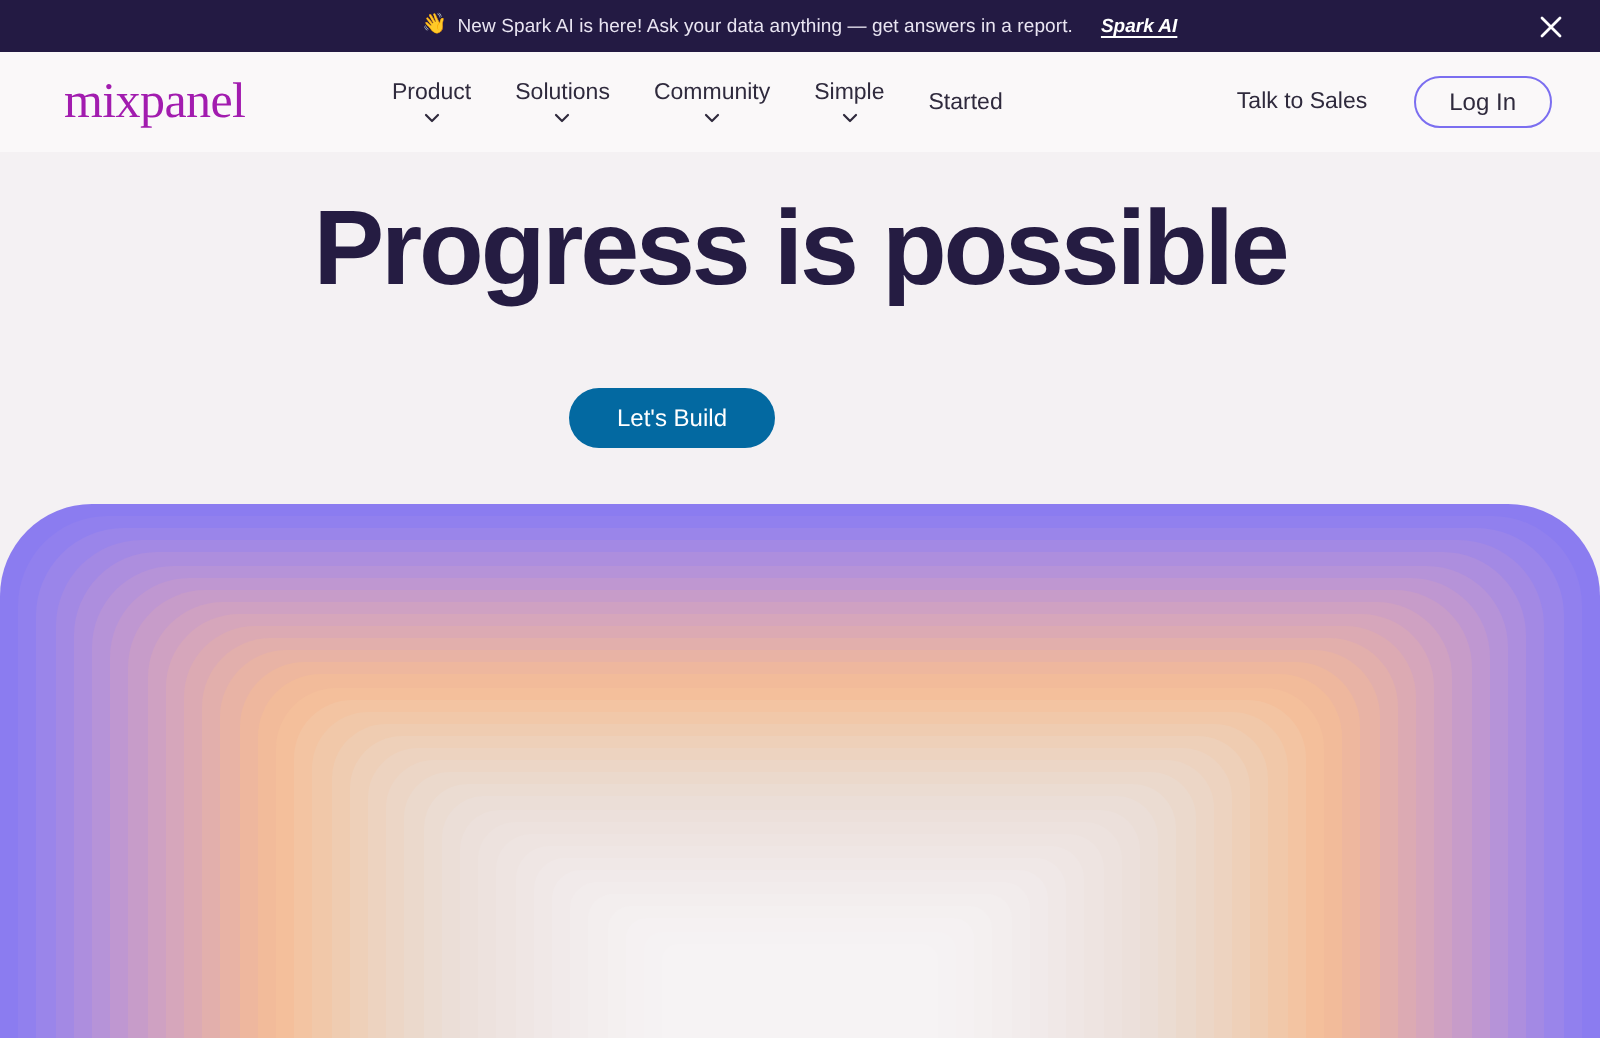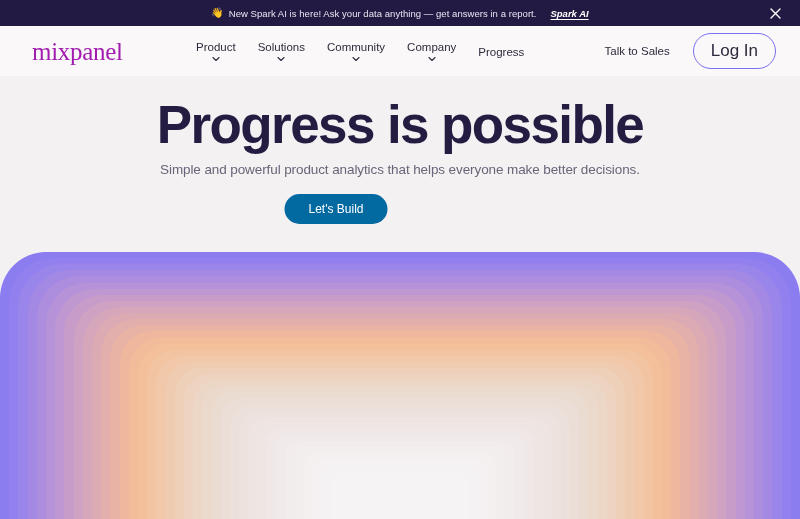--- a/index.html
+++ b/index.html
@@ -54,22 +54,22 @@
   .chev { display:block; }
   #actions {
     position:absolute; right:24px; top:50%; transform:translateY(-50%);
     display:flex; align-items:center; gap:23px;
   }
   #talk-to-sales {
     font-size:11.5px; color:#2f2a3d; cursor:pointer; white-space:nowrap;
   }
   #login-btn {
     border:1px solid #7b6ef0; color:#2f2a3d; background:transparent;
-    border-radius:20px; height:36px; padding:0 17px;
-    font-size:17px; font-family:"Liberation Sans", sans-serif;
+    border-radius:20px; height:26px; padding:0 17px;
+    font-size:12px; font-family:"Liberation Sans", sans-serif;
     display:flex; align-items:center; justify-content:center;
     cursor:pointer; white-space:nowrap;
   }
   #get-started-btn {
     background:#7b6ef0; color:#ffffff; border:none;
     border-radius:20px; height:27px; padding:0 18px;
     font-size:11.5px; font-family:"Liberation Sans", sans-serif;
     display:flex; align-items:center; justify-content:center;
     cursor:pointer; white-space:nowrap;
   }
@@ -137,39 +137,38 @@
             <path d="M1 1 L4 4 L7 1" stroke="#2f2a3d" stroke-width="1.1" fill="none" stroke-linecap="round" stroke-linejoin="round"></path>
           </svg>
       </div>
       <div class="nav-item">
         <span>Community</span>
         <svg class="chev" width="8" height="5" viewBox="0 0 8 5">
             <path d="M1 1 L4 4 L7 1" stroke="#2f2a3d" stroke-width="1.1" fill="none" stroke-linecap="round" stroke-linejoin="round"></path>
           </svg>
       </div>
       <div class="nav-item">
-        <span>Company</span>
-        <svg class="chev" width="8" height="5" viewBox="0 0 8 5">
-            <path d="M1 1 L4 4 L7 1" stroke="#2f2a3d" stroke-width="1.1" fill="none" stroke-linecap="round" stroke-linejoin="round"></path>
-          </svg>
-      </div>
-      <div class="nav-item">
-        <span>Progress</span>
+        <span>Simple</span>
+        <svg class="chev" width="8" height="5" viewBox="0 0 8 5">
+            <path d="M1 1 L4 4 L7 1" stroke="#2f2a3d" stroke-width="1.1" fill="none" stroke-linecap="round" stroke-linejoin="round"></path>
+          </svg>
+      </div>
+      <div class="nav-item">
+        <span>Started</span>
       </div>
     </div>
 
     <div id="actions">
       <div id="talk-to-sales">Talk to Sales</div>
       <button id="login-btn">Log In</button>
     </div>
   </div>
 
   <div id="hero">
     <h1 id="hero-title">Progress is possible</h1>
-    <p id="hero-sub">Simple and powerful product analytics that helps everyone make better decisions.</p>
     <button id="hero-cta">Let's Build</button>
   </div>
 
   <div id="arch">
       <div class="ring" style="left: 0px; top: 0px; width: 800px; height: 267px; border-radius: 46px 46px 0px 0px; background: rgb(139, 124, 240);"></div>
       <div class="ring" style="left: 9.2px; top: 6.1px; width: 781.6px; height: 260.9px; border-radius: 44.95px 44.95px 0px 0px; background: rgb(145, 128, 238);"></div>
       <div class="ring" style="left: 18.4px; top: 12.2px; width: 763.2px; height: 254.8px; border-radius: 43.9px 43.9px 0px 0px; background: rgb(154, 133, 234);"></div>
       <div class="ring" style="left: 27.6px; top: 18.3px; width: 744.8px; height: 248.7px; border-radius: 42.85px 42.85px 0px 0px; background: rgb(163, 137, 228);"></div>
       <div class="ring" style="left: 36.8px; top: 24.4px; width: 726.4px; height: 242.6px; border-radius: 41.8px 41.8px 0px 0px; background: rgb(173, 142, 222);"></div>
       <div class="ring" style="left: 46px; top: 30.5px; width: 708px; height: 236.5px; border-radius: 40.75px 40.75px 0px 0px; background: rgb(182, 147, 216);"></div>

